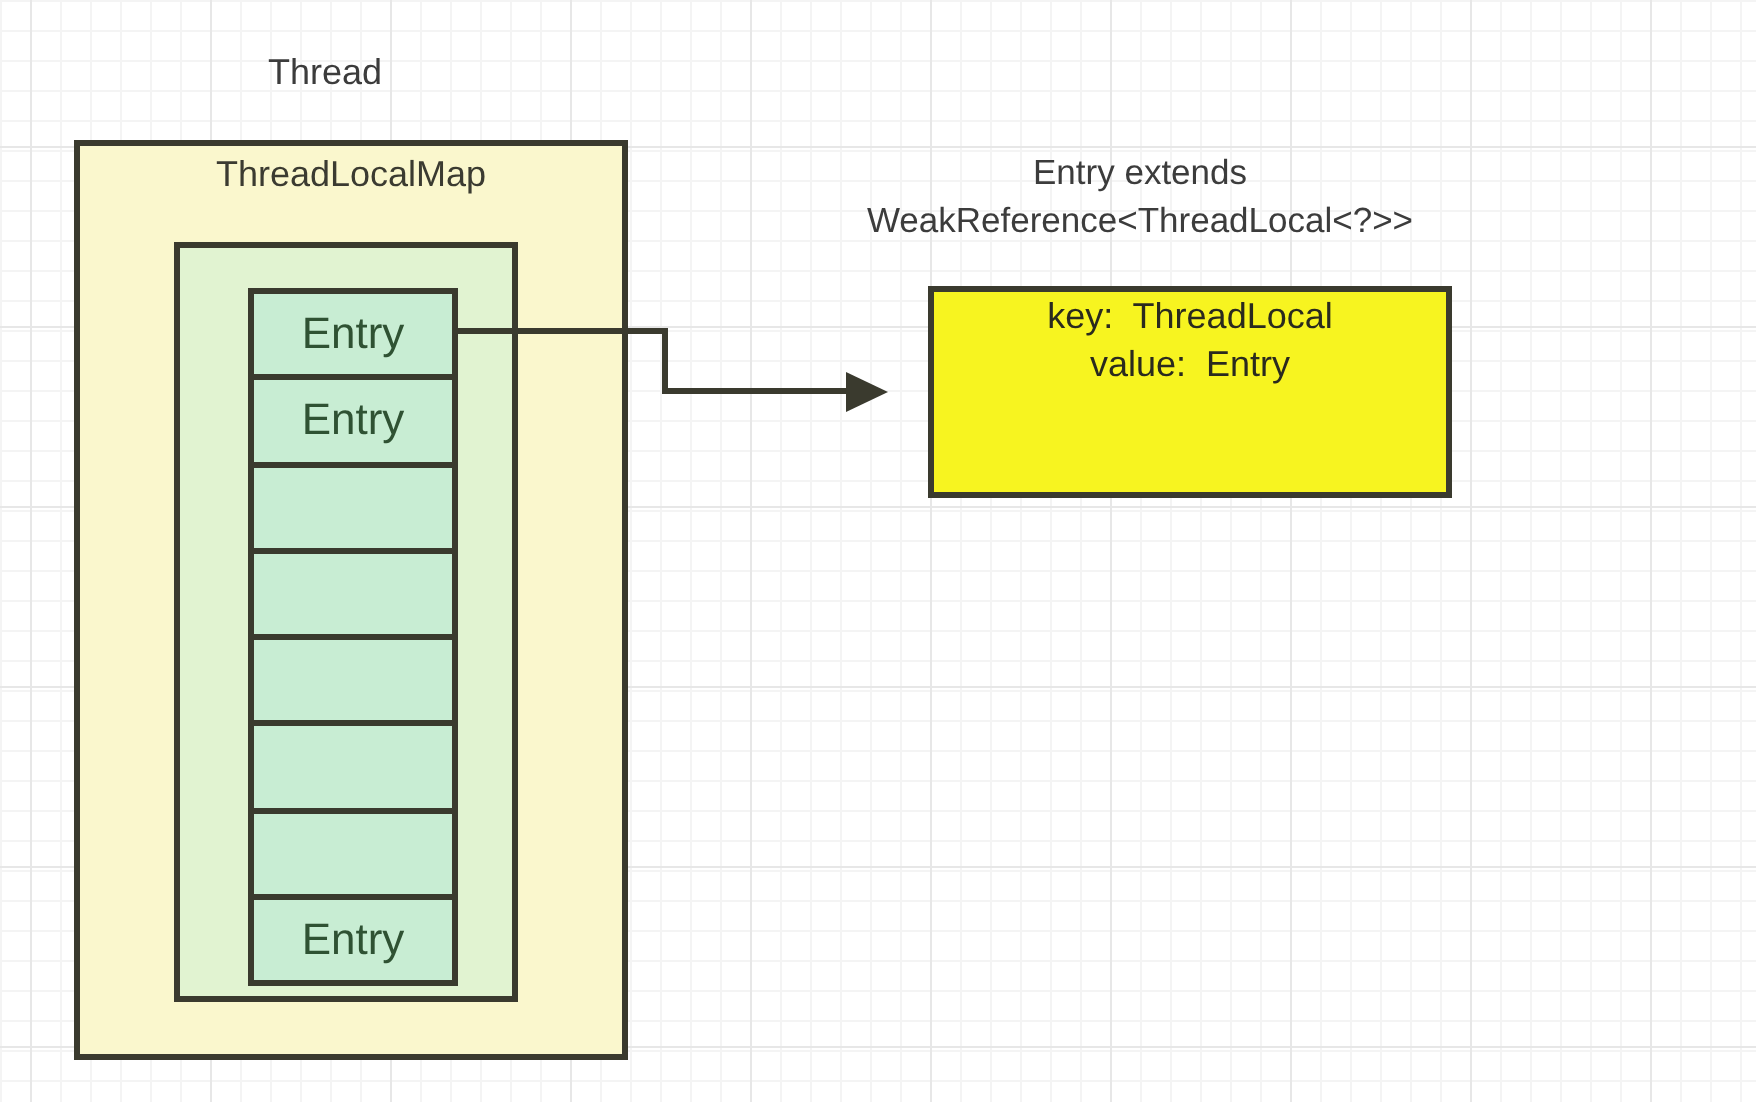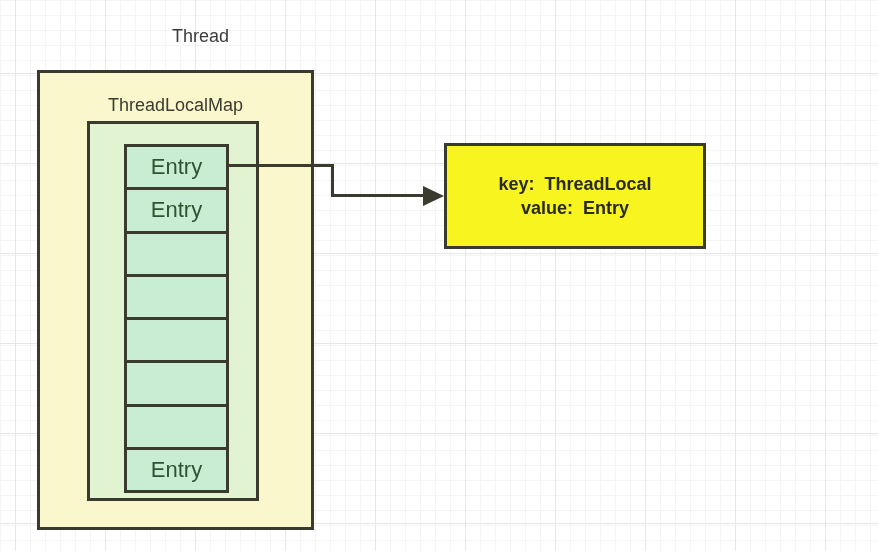--- a/index.html
+++ b/index.html
@@ -26,32 +26,31 @@
     background-size: 90px 90px, 90px 90px, 15px 15px, 15px 15px;
     background-position: 15px 0, 0 73px, 0 0, 0 0;
   }
 
   .abs { position: absolute; }
 
   .thread-label {
     left: 134px; top: 26px;
     font-size: 18px;
     color: #3c3c3c;
-    margin-left: 38px;
   }
 
   .outer-box {
     left: 37px; top: 70px;
     width: 277px; height: 460px;
     box-sizing: border-box;
     background: #faf7cd;
     border: 3px solid #3a3a2e;
   }
   .map-title {
-    margin-top: 22px;
+    margin-top: 4px;
     text-align: center;
     font-size: 18px;
     color: #3b3b31;
   }
 
   .inner-box {
     left: 87px; top: 121px;
     width: 172px; height: 380px;
     box-sizing: border-box;
     background: #e1f3d1;
@@ -82,33 +81,32 @@
   .entry-note {
     left: 395px; top: 74px;
     width: 350px;
     text-align: center;
     font-size: 17.5px;
     line-height: 24px;
     color: #3c3c3c;
   }
 
   .entry-box {
-    left: 444px; top: 143px;
+    left: 464px; top: 143px;
     width: 262px; height: 106px;
     box-sizing: border-box;
     background: #f7f420;
     border: 3px solid #3a3a2e;
     display: flex;
     flex-direction: column;
     align-items: center;
-    justify-content: center;
+    justify-content: flex-start;
     font-size: 18px;
     line-height: 24px;
     color: #2a2a1e;
-    font-weight: bold;
   }
   .entry-box .pre { white-space: pre; }
 
   .arrow-seg { background: #3a3a2e; }
   .arrow-a { left: 229px; top: 164px; width: 105px; height: 3px; }
   .arrow-b { left: 331px; top: 164px; width: 3px;  height: 33px; }
   .arrow-c { left: 331px; top: 194px; width: 93px; height: 3px; }
   .arrow-head {
     left: 423px; top: 186px;
     width: 0; height: 0;
@@ -134,20 +132,24 @@
     <div class="cell">Entry</div>
     <div class="cell">Entry</div>
     <div class="cell"></div>
     <div class="cell"></div>
     <div class="cell"></div>
     <div class="cell"></div>
     <div class="cell"></div>
     <div class="cell">Entry</div>
   </div>
 
+  <div class="abs entry-note">
+    <div>Entry extends</div>
+    <div>WeakReference&lt;ThreadLocal&lt;?&gt;&gt;</div>
+  </div>
 
   <div class="abs entry-box">
     <div class="pre">key:  ThreadLocal</div>
     <div class="pre">value:  Entry</div>
   </div>
 
   <div class="abs arrow-seg arrow-a"></div>
   <div class="abs arrow-seg arrow-b"></div>
   <div class="abs arrow-seg arrow-c"></div>
   <div class="abs arrow-head"></div>

